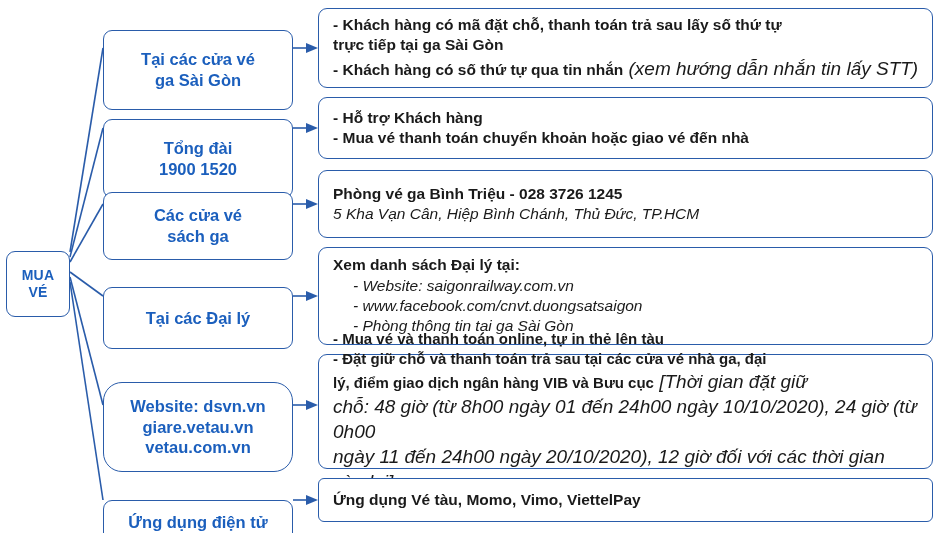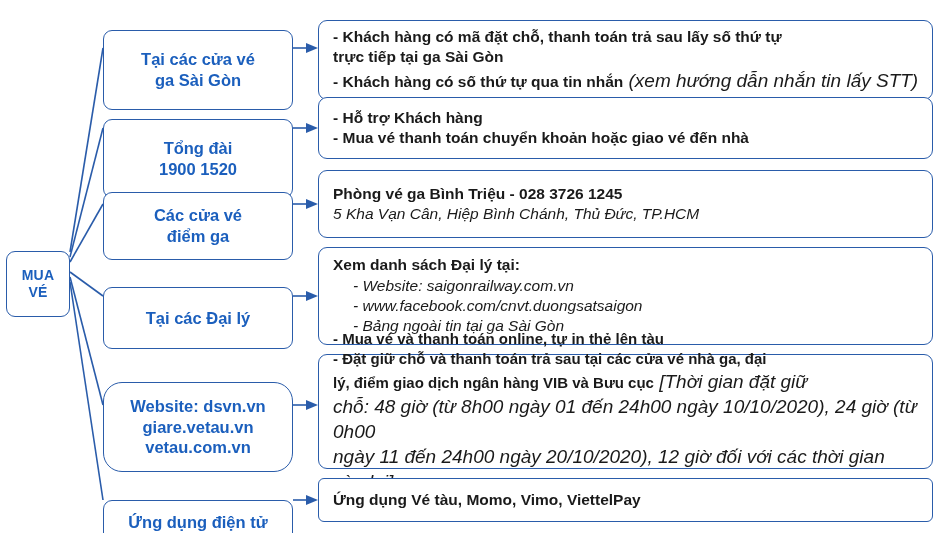--- a/index.html
+++ b/index.html
@@ -85,21 +85,21 @@
 
   
   .lbl1 { left: 103px; top: 8px;   width: 190px; height: 80px; }
   .lbl2 { left: 103px; top: 97px;  width: 190px; height: 79px; }
   .lbl3 { left: 103px; top: 170px; width: 190px; height: 68px; }
   .lbl4 { left: 103px; top: 265px; width: 190px; height: 62px; }
   .lbl5 { left: 103px; top: 360px; width: 190px; height: 90px; border-radius: 19px; }
   .lbl6 { left: 103px; top: 478px; width: 190px; height: 44px; }
 
   
-  .cnt1 { left: 318px; top: 8px;   width: 615px; height: 80px; margin-top: 12px; }
+  .cnt1 { left: 318px; top: 8px;   width: 615px; height: 80px; }
   .cnt2 { left: 318px; top: 97px;  width: 615px; height: 62px; }
   .cnt3 { left: 318px; top: 170px; width: 615px; height: 68px; }
   .cnt4 { left: 318px; top: 247px; width: 615px; height: 98px; }
   .cnt5 { left: 318px; top: 354px; width: 615px; height: 115px; }
   .cnt6 { left: 318px; top: 478px; width: 615px; height: 44px; border-radius: 6px; }
 
   .f15 { font-size: 15px; }
 </style>
 </head>
 <body>
@@ -159,38 +159,38 @@
     </div>
   </div>
   <div class="node content cnt2">
     <div class="line bold">- Hỗ trợ Khách hàng</div>
     <div class="line bold">- Mua vé thanh toán chuyển khoản hoặc giao vé đến nhà</div>
   </div>
 
   <div class="node lbl lbl3">
     <div>
       <span>Các cửa vé</span>
-      <span>điểm ga</span>
+      <span>sách ga</span>
     </div>
   </div>
   <div class="node content cnt3">
     <div class="line bold">Phòng vé ga Bình Triệu - 028 3726 1245</div>
     <div class="line ital">5 Kha Vạn Cân, Hiệp Bình Chánh, Thủ Đức, TP.HCM</div>
   </div>
 
   <div class="node lbl lbl4">
     <div>
       <span>Tại các Đại lý</span>
     </div>
   </div>
   <div class="node content cnt4">
     <div class="line bold">Xem danh sách Đại lý tại:</div>
     <div class="line ital indent">- Website: saigonrailway.com.vn</div>
     <div class="line ital indent">- www.facebook.com/cnvt.duongsatsaigon</div>
-    <div class="line ital indent">- Bảng ngoài tin tại ga Sài Gòn</div>
+    <div class="line ital indent">- Phòng thông tin tại ga Sài Gòn</div>
   </div>
 
   <div class="node lbl lbl5">
     <div>
       <span>Website: dsvn.vn</span>
       <span>giare.vetau.vn</span>
       <span>vetau.com.vn</span>
     </div>
   </div>
   <div class="node content cnt5">

